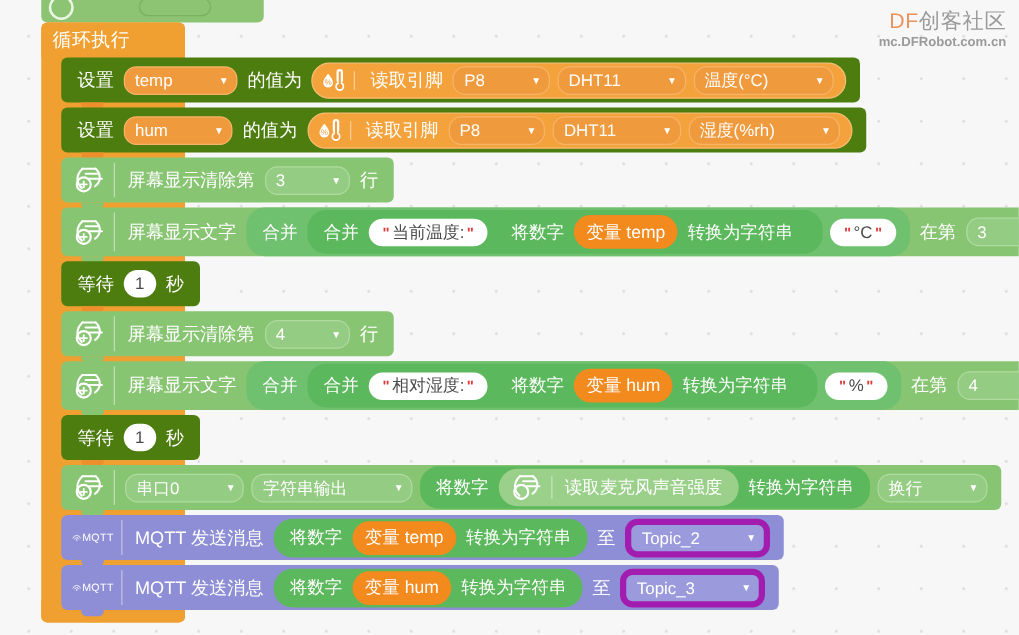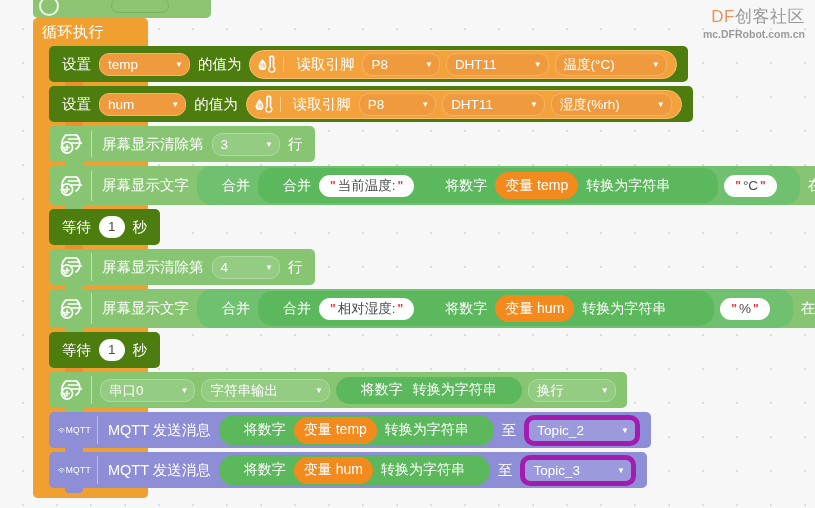--- a/index.html
+++ b/index.html
@@ -99,21 +99,21 @@
     display:inline-flex; align-items:center; justify-content:center;
     background:#fff; border-radius:12px; color:#4a4a4a;
     font-size:13.5px; padding:2px 9px; margin:0 3px; min-width:20px;
     line-height:18px;
   }
   .field-white .q { color:#e03b3b; font-size:12px; margin:0 2px; font-weight:bold; }
 
   
   .rep {
     display:inline-flex; align-items:center; border-radius:15px;
-    padding:2px 20px; margin:0 3px; min-height:27px; color:#fff; font-size:14px;
+    padding:2px 8px; margin:0 3px; min-height:27px; color:#fff; font-size:14px;
   }
   .rep-green-dark { background:#5cb85c; }
   .rep-green-mid  { background:#6fc06f; }
   .rep-orange-var { background:#f28a1e; border-radius:15px; padding:3px 10px; }
 
   .rep-dht {
     display:inline-flex; align-items:center; border-radius:16px;
     background:#f4a23c; border:1px solid #f7bd73;
     padding:2px 6px; margin:0 3px; min-height:28px;
   }
@@ -388,20 +388,35 @@
         <span class="dd dd-green">
           <span>串口0</span>
           <span class="caret">▼</span>
         </span>
         <span class="dd dd-green">
           <span>字符串输出</span>
           <span class="caret">▼</span>
         </span>
         <span class="rep rep-green-dark">
           <span class="lbl">将数字</span>
+          <span class="rep-micro">
+            <span class="ic-screen">
+    <svg width="28" height="26" viewBox="0 0 28 26">
+      <g fill="none" stroke="#fff" stroke-width="1.7" stroke-linecap="round">
+        <path d="M9 4 L19.5 4"></path>
+                  <path d="M11.5 8 L22 8"></path>
+                  <path d="M14 12 L24.5 12"></path>
+        <path d="M19.5 4 C24 8 24 14.5 19 18"></path>
+        <path d="M9 4 C4 8.5 3.5 15 8.5 19.5"></path>
+        <circle cx="10" cy="16.5" r="5.6"></circle>
+      </g>
+    </svg></span>
+            <span class="divider-v"></span>
+            <span class="lbl">读取麦克风声音强度</span>
+          </span>
           <span class="lbl">转换为字符串</span>
         </span>
         <span class="dd dd-green">
           <span>换行</span>
           <span class="caret">▼</span>
         </span>
         <span class="notch"></span>
       </div></div>
     <div class="blk-wrap"><div class="blk blk-purple">
         <span class="ic-mqtt">

